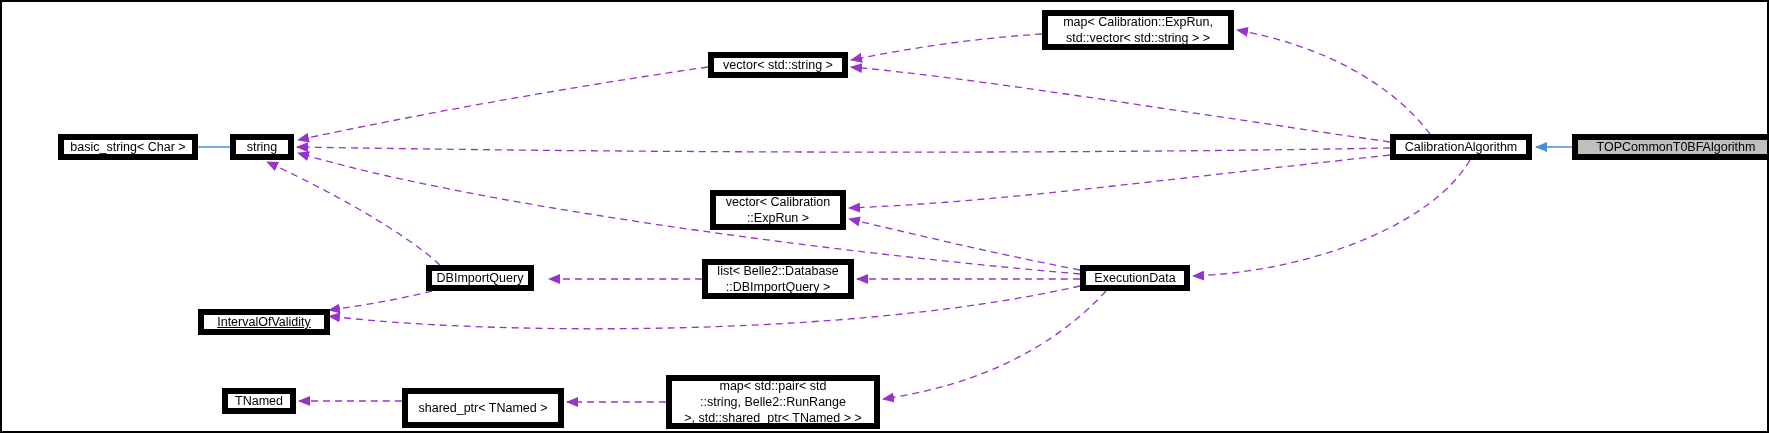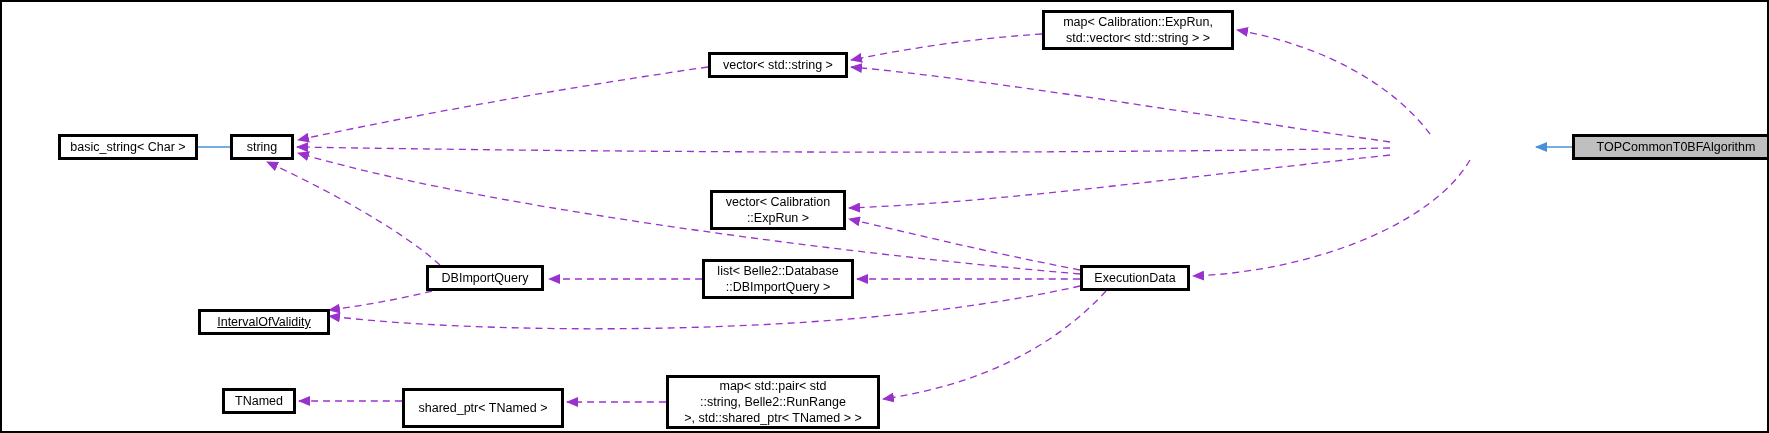--- a/index.html
+++ b/index.html
@@ -11,21 +11,21 @@
     box-sizing:border-box;
     overflow:hidden;
     font-family:"Liberation Sans", sans-serif;
   }
   #edges{position:absolute;left:0;top:0;width:1769px;height:433px;}
   .edge-usage{fill:none;stroke:#9932cc;stroke-width:1.3;stroke-dasharray:7,5;}
   .edge-inherit{fill:none;stroke:#4a90d9;stroke-width:1.4;}
   .node{
     position:absolute;
     background:#ffffff;
-    border:3px solid #000000;
+    border:6px solid #000000;
     box-sizing:border-box;
     display:flex;flex-direction:column;
     align-items:center;justify-content:center;
     font-size:12.5px;line-height:16px;color:#000;
     text-align:left;white-space:nowrap;
     cursor:pointer;
   }
   .node.current{background:#bfbfbf;cursor:default;}
   .node .line{pointer-events:none;}
 </style>
@@ -76,31 +76,34 @@
 
   <div class="node" style="left:706px;top:50px;width:140px;height:26px;">
     <span class="line">vector&lt; std::string &gt;</span>
   </div>
 
   <div class="node" style="left:1040px;top:8px;width:192px;height:40px;">
     <span class="line">map&lt; Calibration::ExpRun,</span>
     <span class="line">std::vector&lt; std::string &gt; &gt;</span>
   </div>
 
+  <div class="node" style="left:1388px;top:132px;width:142px;height:26px;">
+    <span class="line">CalibrationAlgorithm</span>
+  </div>
 
   <div class="node current" style="left:1570px;top:132px;width:208px;height:26px;">
     <span class="line">TOPCommonT0BFAlgorithm</span>
   </div>
 
   <div class="node" style="left:708px;top:188px;width:136px;height:40px;">
     <span class="line">vector&lt; Calibration</span>
     <span class="line">::ExpRun &gt;</span>
   </div>
 
-  <div class="node" style="left:424px;top:263px;width:118px;height:26px;">
+  <div class="node" style="left:424px;top:263px;width:108px;height:26px;">
     <span class="line">DBImportQuery</span>
   </div>
 
   <div class="node" style="left:700px;top:257px;width:152px;height:40px;">
     <span class="line">list&lt; Belle2::Database</span>
     <span class="line">::DBImportQuery &gt;</span>
   </div>
 
   <div class="node" style="left:1078px;top:263px;width:110px;height:26px;">
     <span class="line">ExecutionData</span>

